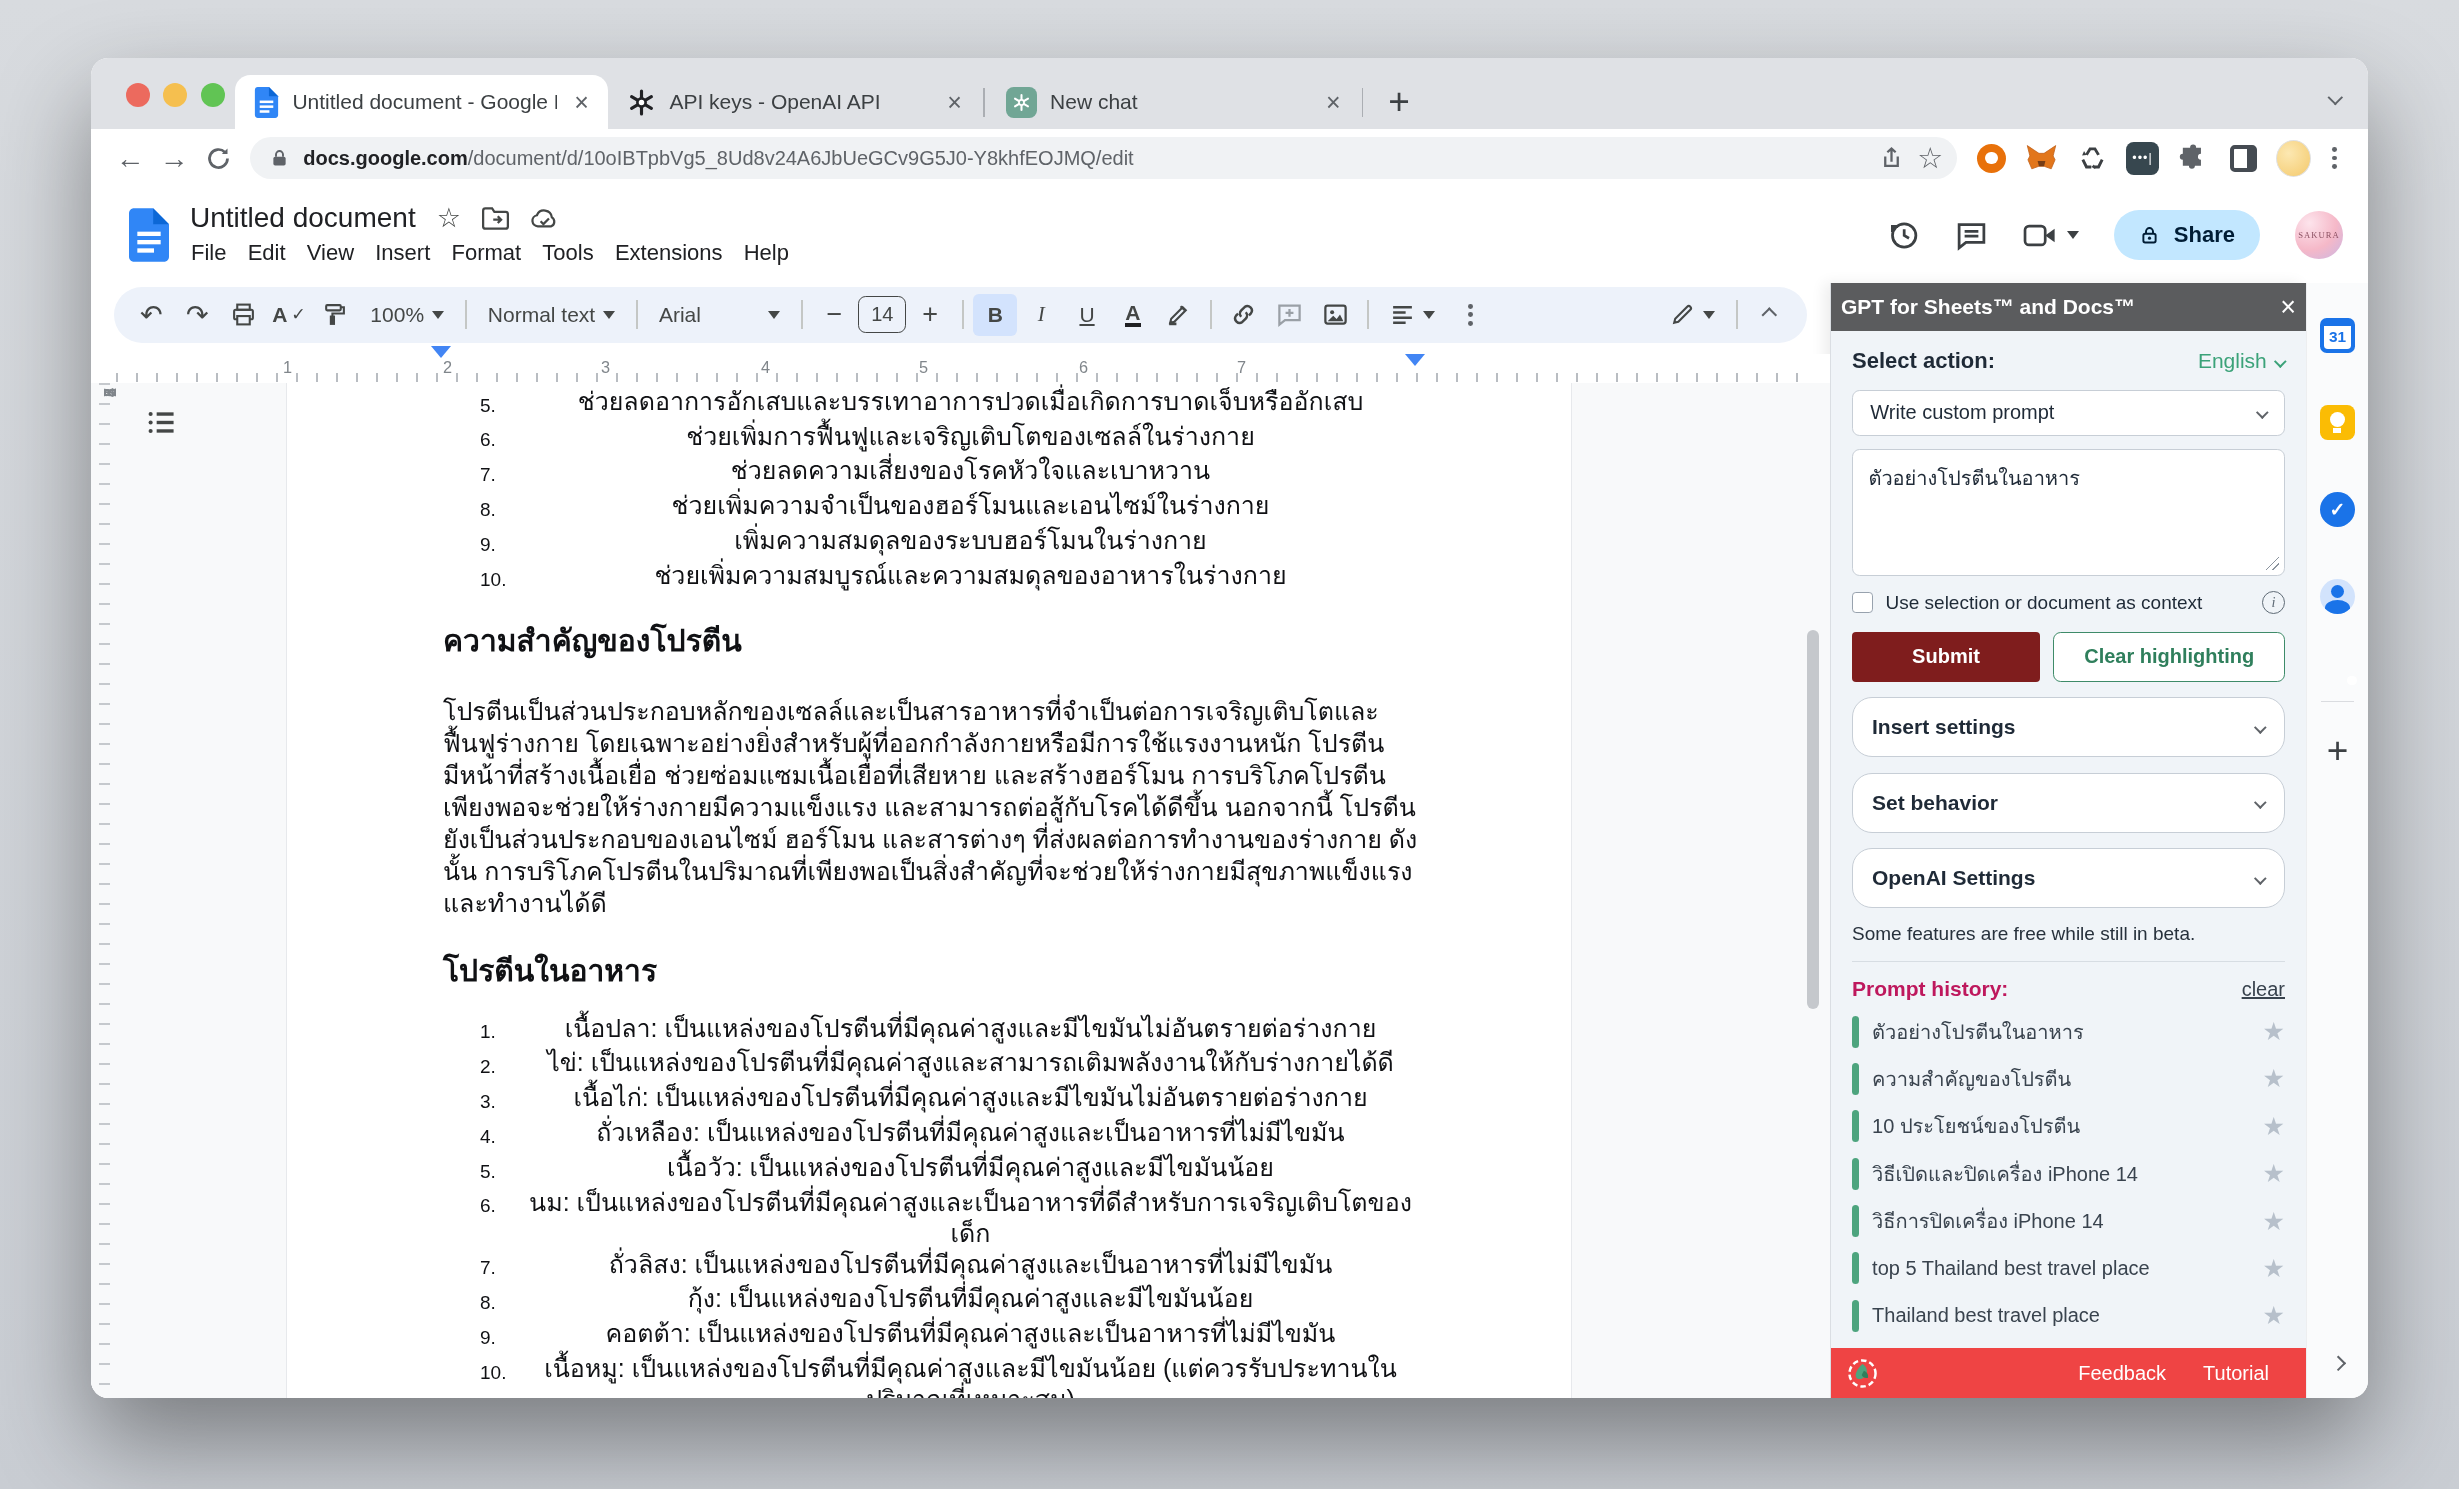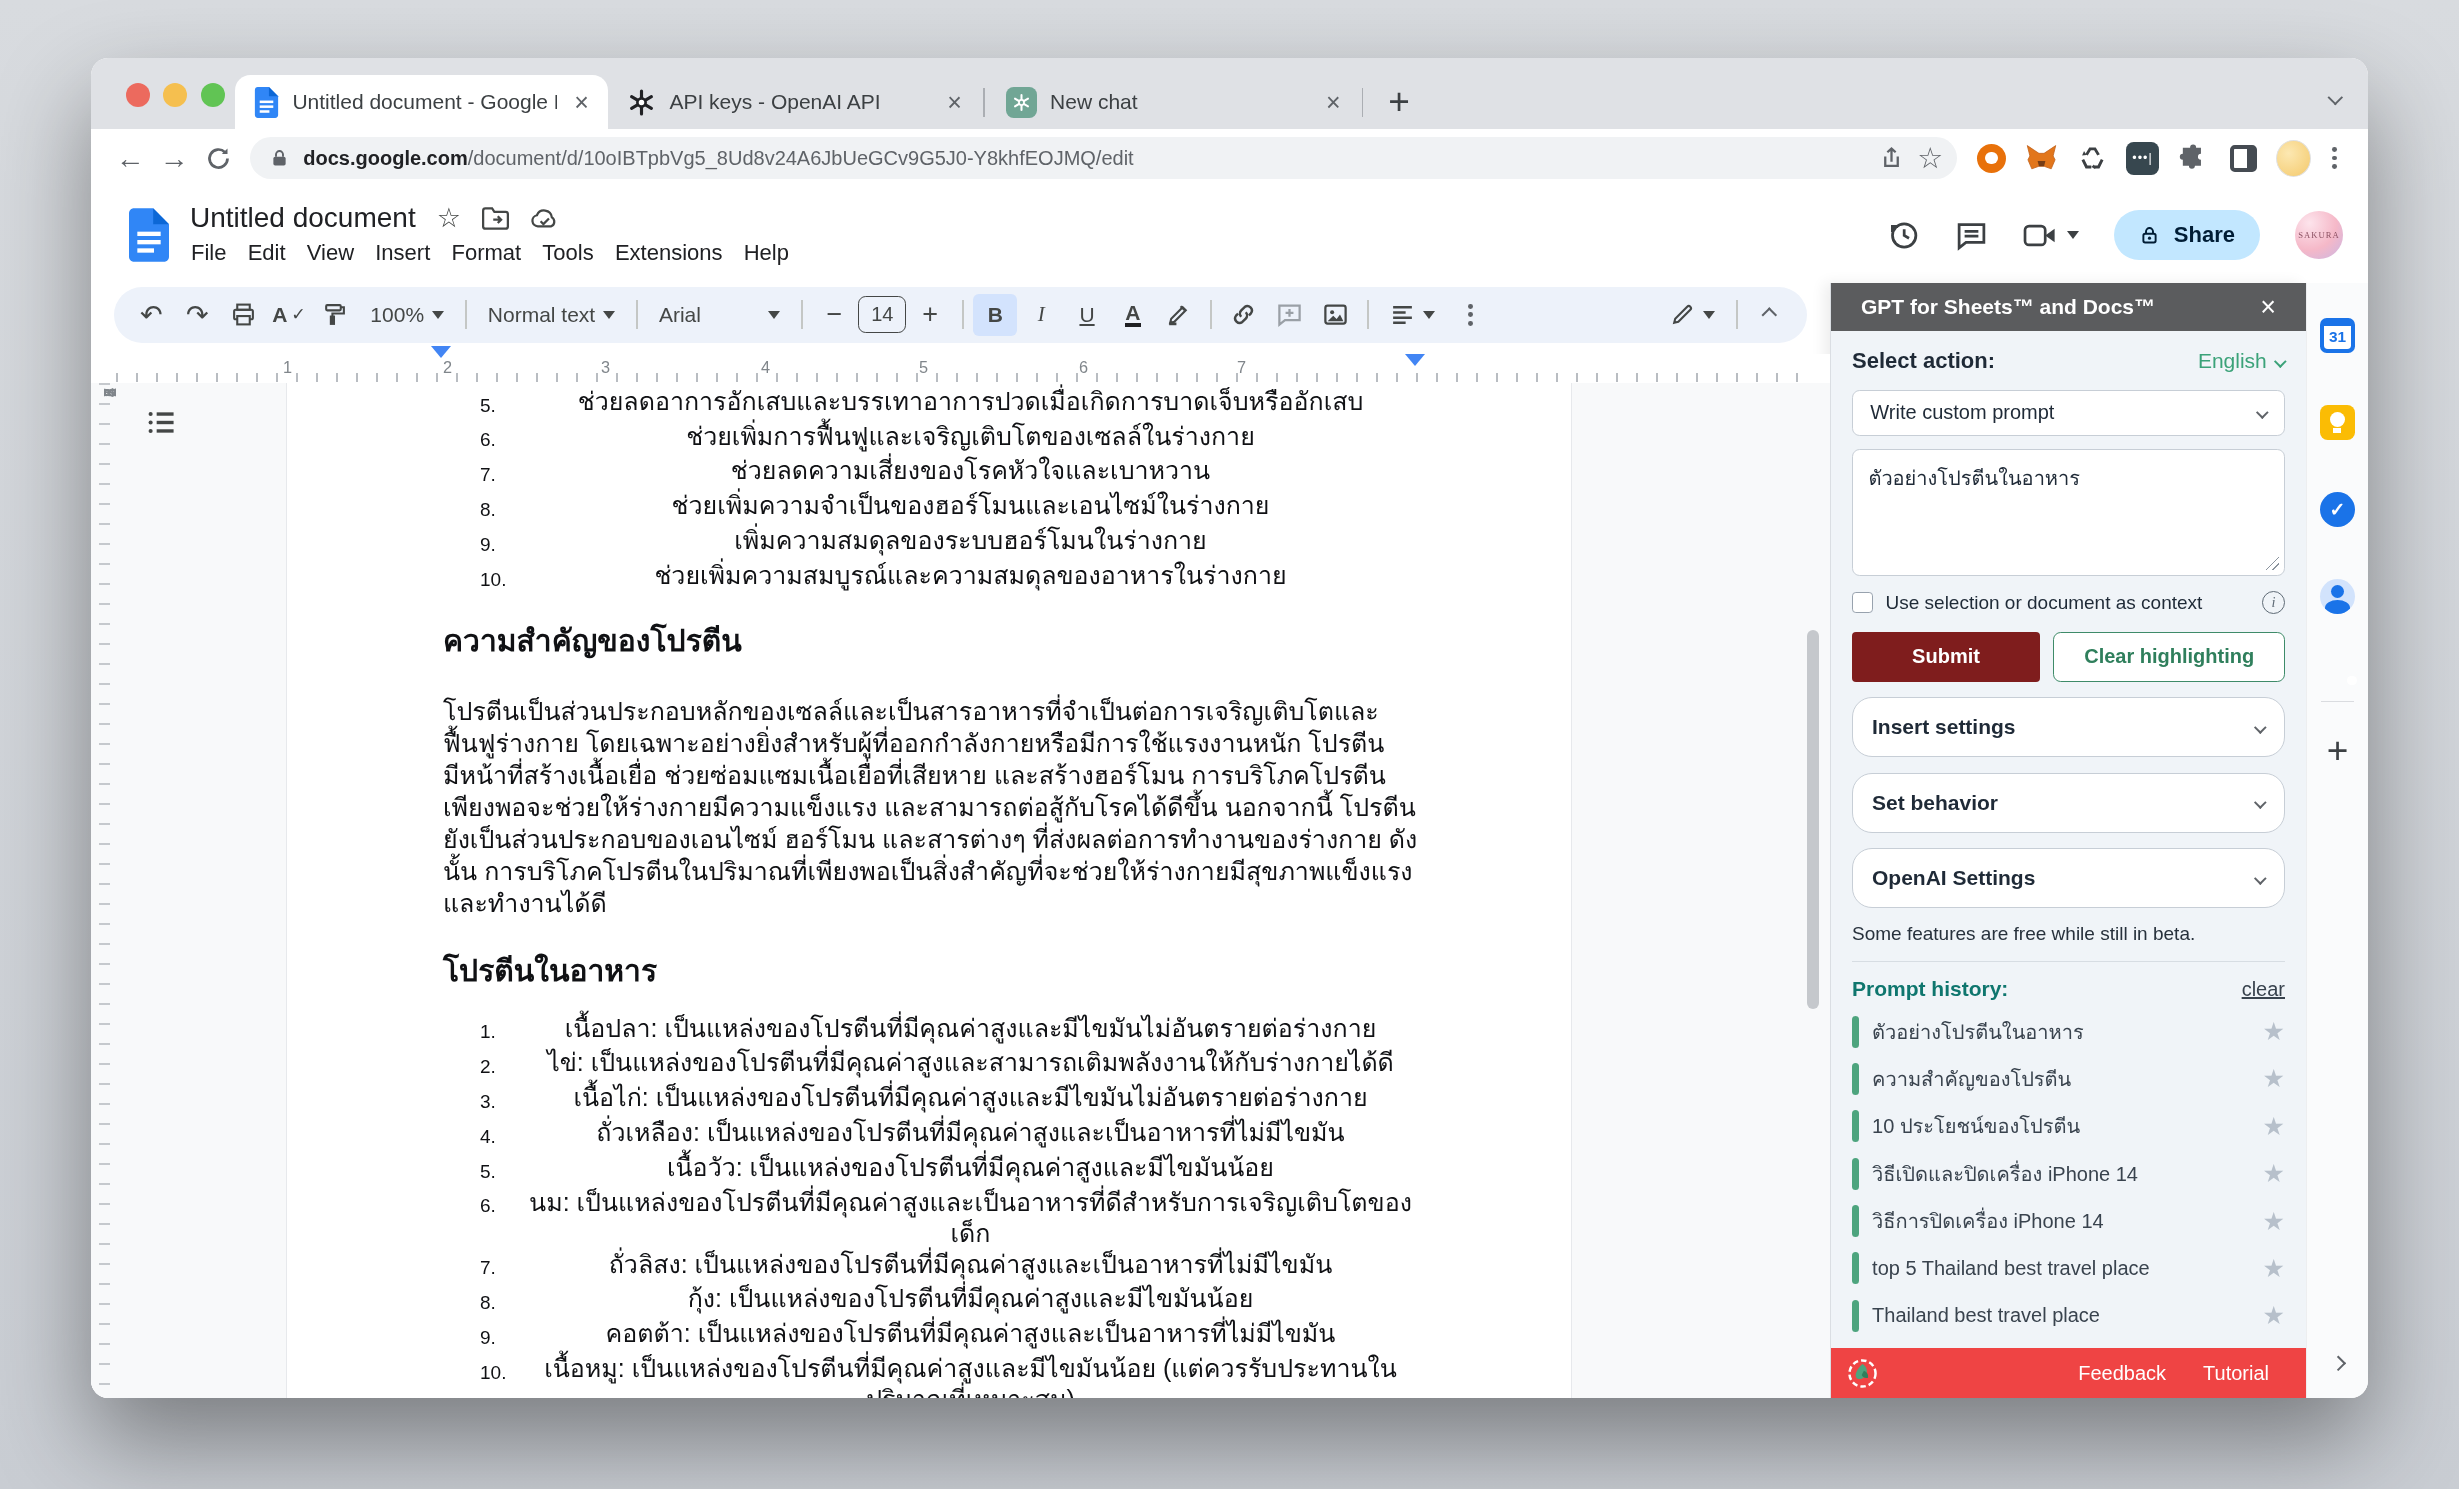--- a/index.html
+++ b/index.html
@@ -99,21 +99,21 @@
   .dlt { flex:1;text-align:center; }
   .dhead { font-weight:bold; font-size:30px; line-height:38px; }
   .h-imp { margin-top:27px; }
   .para { margin-top:35px; line-height:32px; }
   .h-food { margin-top:33px; }
   .dl2 { margin-top:23px; }
   .doc-scroll { position:absolute; left:1716px; top:247px; width:11.5px; height:379px; background:#C5C8CC; border-radius:6.7px; }
 
   
   .sidebar { width:476px; background:#F0F4F8; display:flex; flex-direction:column; border-left:1px solid #DADEE3; box-shadow:-5.8px 0 13.4px rgba(0,0,0,.07); min-height:0;}
-  .sb-header { height:48px; background:#5B5C5E; color:#fff; display:flex; align-items:center; padding:0 30px; font-weight:bold; font-size:21px; flex:0 0 auto;}
+  .sb-header { height:48px; background:#5B5C5E; color:#fff; display:flex; align-items:center; padding:0 10px; font-weight:bold; font-size:21px; flex:0 0 auto;}
   .sb-close { margin-left:auto; font-size:27px; font-weight:normal; line-height:27px;}
   .sb-body { padding:17.3px 21px 0; flex:0 0 auto; }
   .sa-row { display:flex; align-items:center; }
   .sa-label { font-weight:bold; font-size:22px; color:#1F2A37; }
   .lang { margin-left:auto; color:#3BA279; font-size:21px; display:flex; align-items:center; gap:9.6px; }
   .lang .chev { border-color:#3BA279; border-width:2.4px; width:8.6px; height:8.6px; }
   .sb-select { margin-top:15.4px; height:46px; background:#fff; border:1px solid #C7CED6; border-radius:7.7px; display:flex; align-items:center; padding:0 17.3px; font-size:20px; color:#1F2A37; }
   .sb-select .chev { margin-left:auto; width:8.6px; height:8.6px; border-width:2.4px;}
   .sb-textarea { margin-top:13.4px; height:127px; background:#fff; border:1px solid #C7CED6; border-radius:7.7px; padding:11.5px 15.4px; font-size:20px; color:#1F2A37; position:relative; }
   .grip { position:absolute; right:4.8px; bottom:4.8px; width:14.4px; height:14.4px;
@@ -123,21 +123,21 @@
   .info-ic { margin-left:auto; width:23px; height:23px; border:1.9px solid #5F6B76; border-radius:50%; color:#5F6B76; font-size:14.4px; font-style:italic; font-family:"Liberation Serif",serif; display:flex; align-items:center; justify-content:center; flex:none;}
   .btn-row { margin-top:17.3px; display:flex; gap:13.4px; }
   .submit-btn { width:188px; height:50px; background:#7f1d1d; color:#fff; font-weight:bold; font-size:20px; border-radius:4px; display:flex; align-items:center; justify-content:center; }
   .clearhl-btn { flex:1; height:50px; background:#fff; border:1.9px solid #3E8B69; color:#2F7F5C; font-weight:bold; font-size:20px; border-radius:7.7px; display:flex; align-items:center; justify-content:center; }
   .sb-panel { margin-top:15.4px; height:60px; background:#fff; border:1px solid #C7CED6; border-radius:20px; display:flex; align-items:center; padding:0 19px; font-weight:bold; font-size:21px; color:#1F2A37; }
   .sb-panel .chev { margin-left:auto; width:8.6px; height:8.6px; border-width:2.4px;}
   .beta { margin-top:15.4px; font-size:19px; color:#27313C; }
   .sb-div { margin-top:15.4px; border-top:1px solid #D7DDE3; }
   .history { padding:15.4px 21px 0; flex:1; min-height:0; overflow:hidden;}
   .hist-head { display:flex; align-items:center; }
-  .hist-label { font-weight:bold; font-size:21px; color:#0f766e; }
+  .hist-label { font-weight:bold; font-size:21px; color:#be185d; }
   .clear-link { margin-left:auto; font-size:20px; color:#39434E; text-decoration:underline; }
   .hist-item { margin-top:13.4px; display:flex; align-items:center; height:34px; }
   .hist-bar { width:6.7px; height:32px; border-radius:3.8px; background:#4DA47E; flex:none;}
   .hist-text { margin-left:13.4px; font-size:20px; color:#39434E; white-space:nowrap; overflow:hidden;}
   .hist-star { margin-left:auto; color:#B7C0CB; font-size:25px; }
   .sb-footer { height:50px; background:#ef4444; display:flex; align-items:center; padding:0 37px 0 15.4px; gap:37px; flex:0 0 auto; }
   .sb-footer .sp { flex:1; }
   .foot-link { color:#fff; font-size:20px; }
 
   

